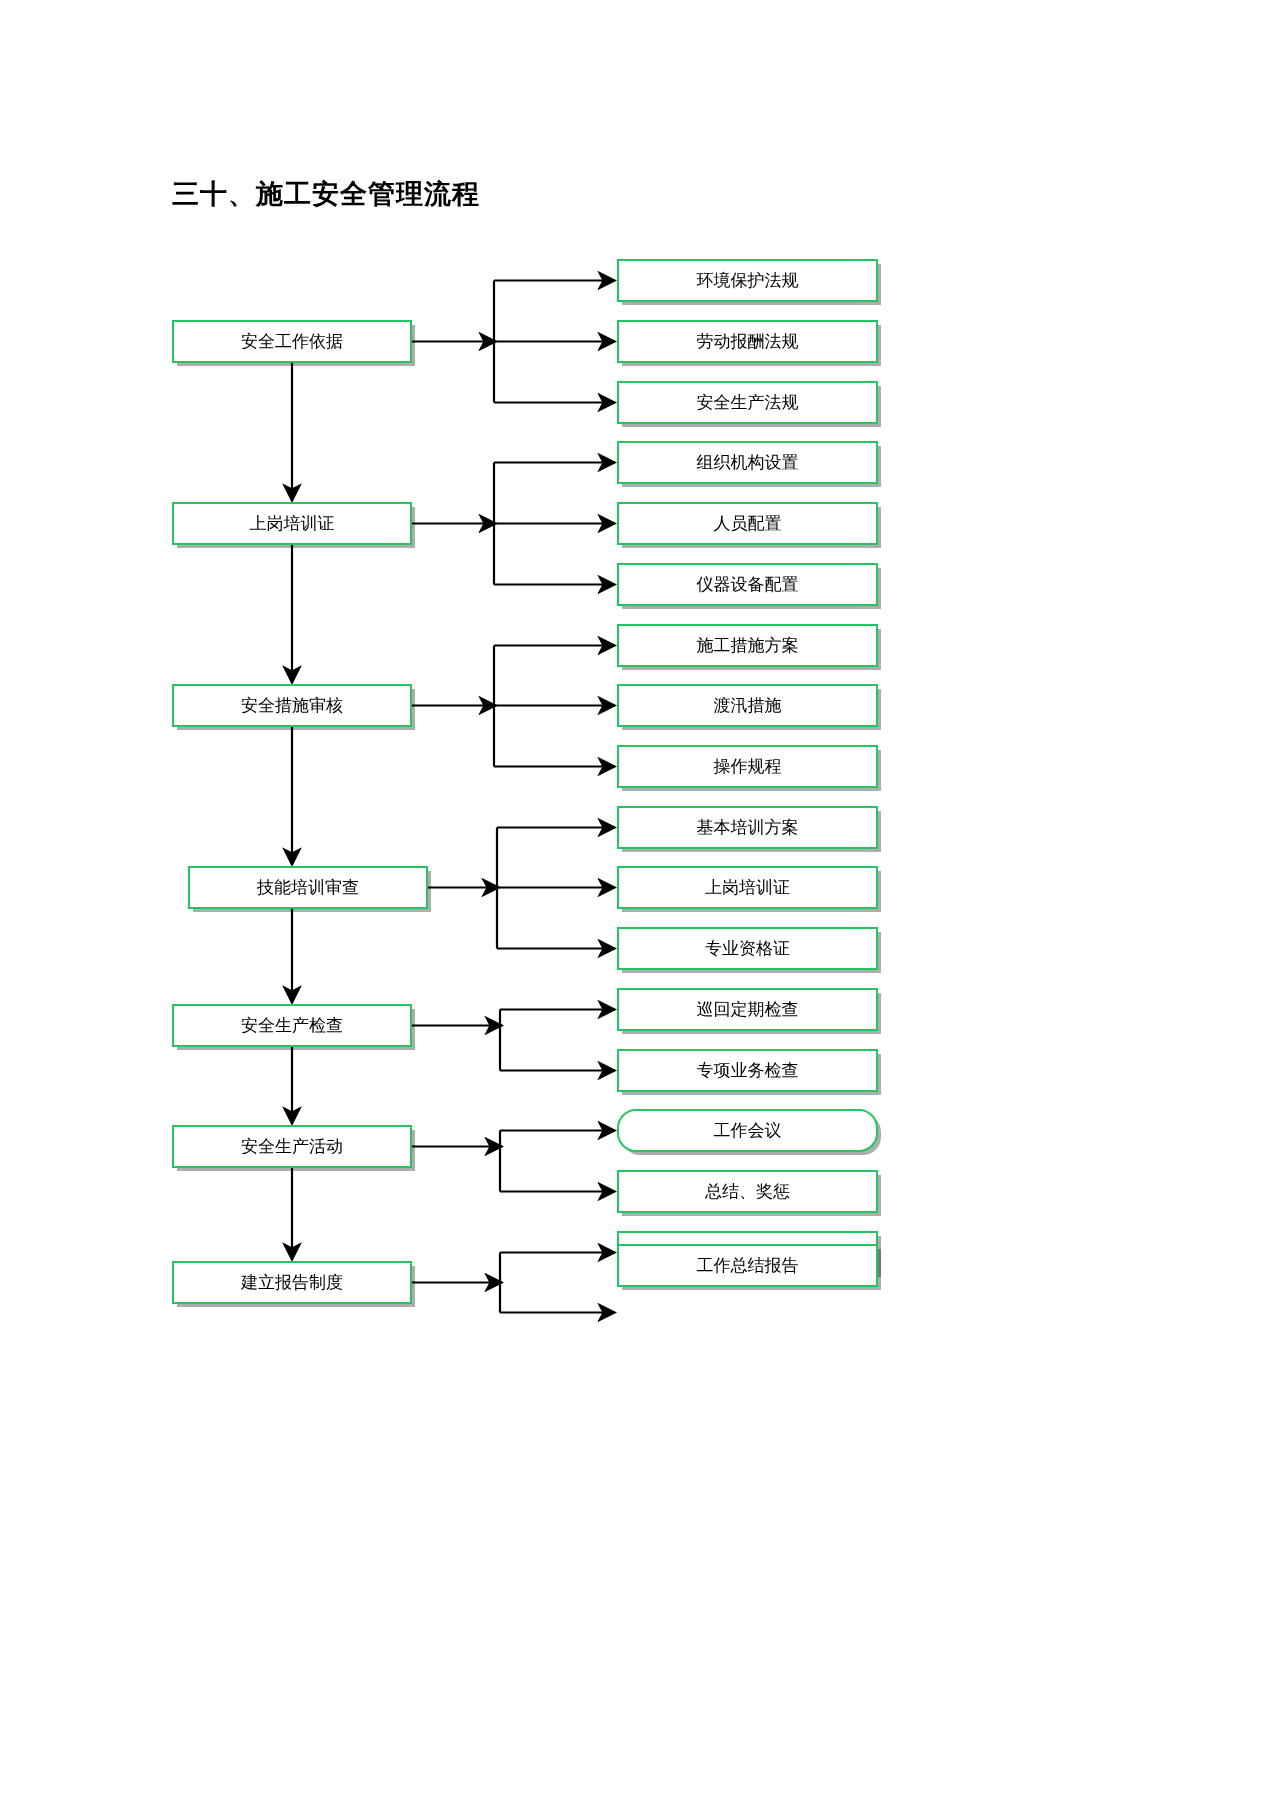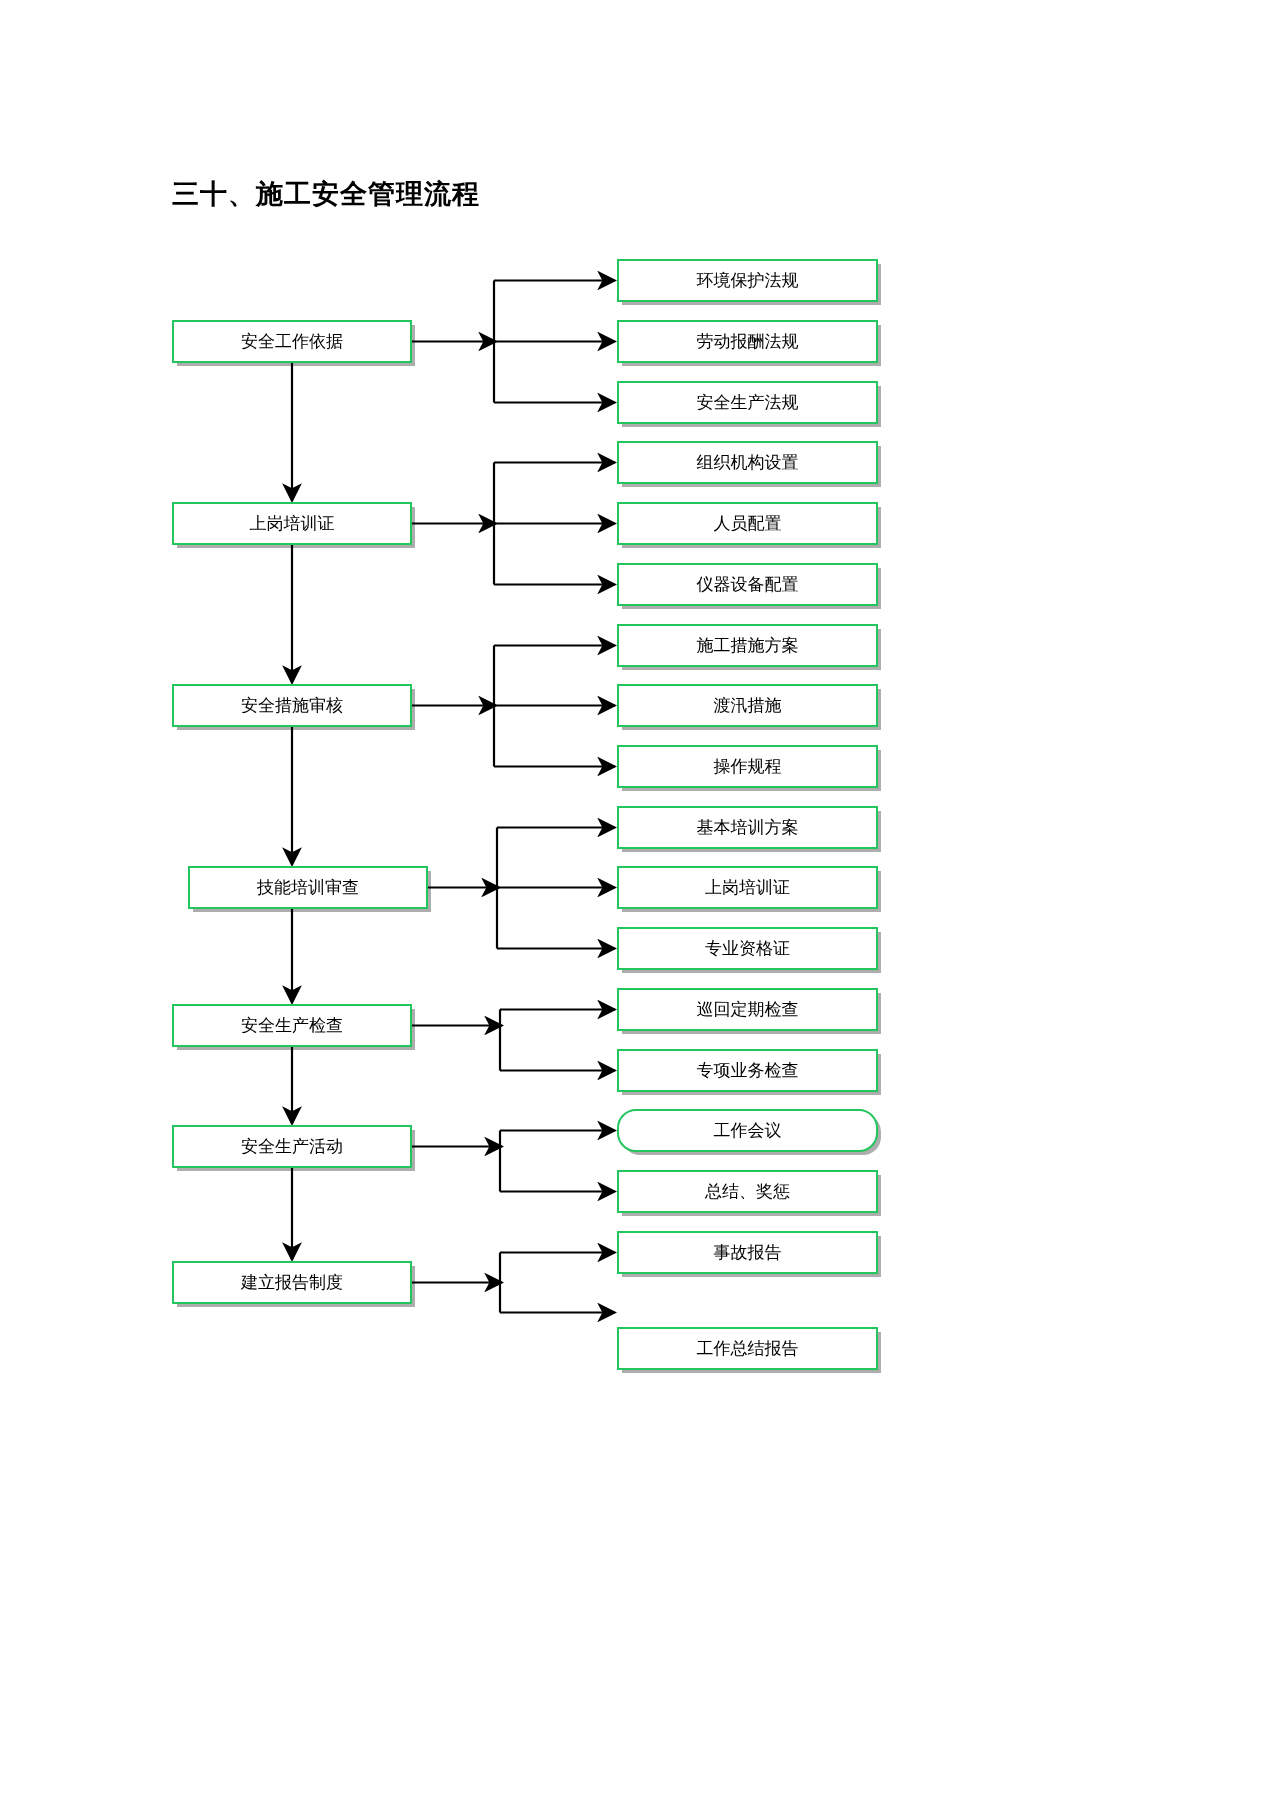--- a/index.html
+++ b/index.html
@@ -156,18 +156,18 @@
       </div>
       <div class="node right" style="top: 1109px; border-radius: 19px;">
         <span>工作会议</span>
       </div>
       <div class="node right" style="top: 1170px;">
         <span>总结、奖惩</span>
       </div>
       <div class="node right" style="top: 1231px;">
         <span>事故报告</span>
       </div>
-      <div class="node right" style="top: 1327px;">
+      <div class="node right" style="top: 1244px;">
         <span>工作总结报告</span>
       </div>
     </div>
 
 </div>
 
 </body></html>

